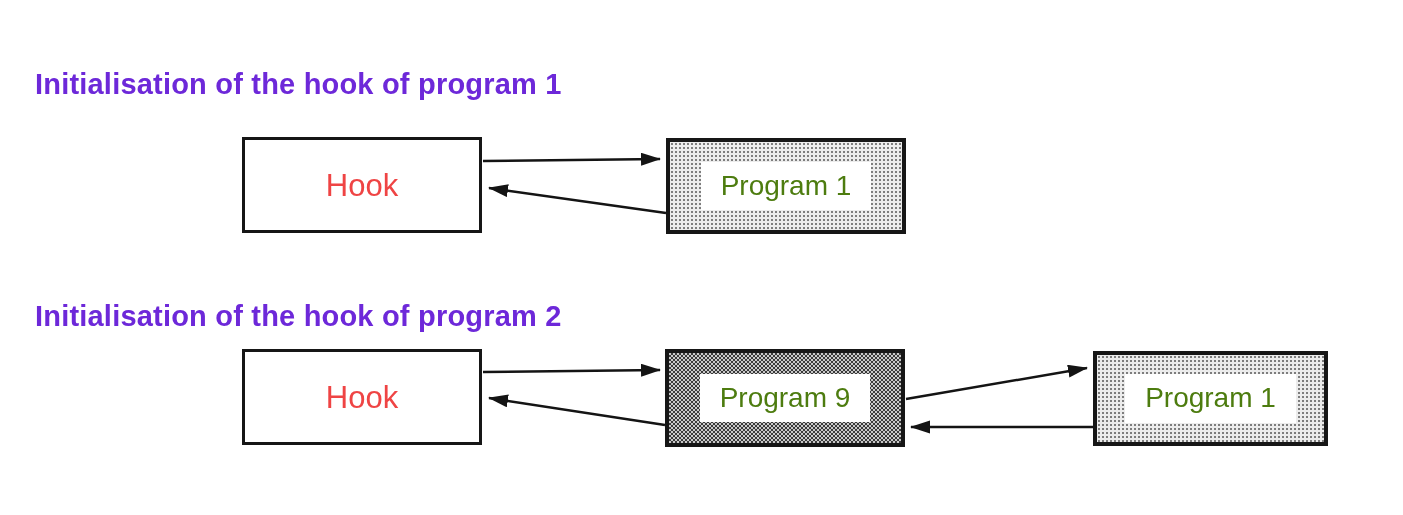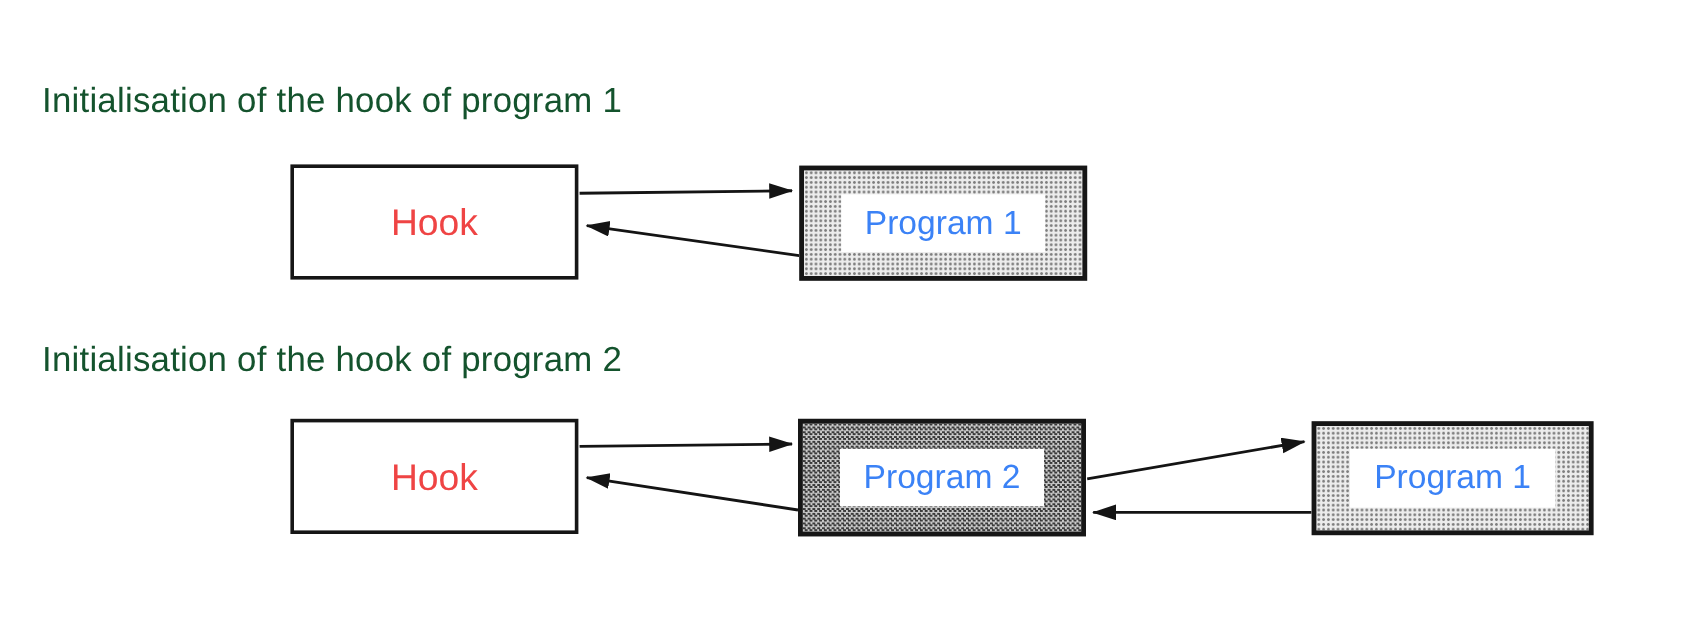--- a/index.html
+++ b/index.html
@@ -13,23 +13,23 @@
     height: 515px;
     background: #ffffff;
     font-family: "Liberation Sans", sans-serif;
     color: #1a1a1a;
     overflow: hidden;
   }
   .section-title {
     position: absolute;
     left: 35px;
     font-size: 29px;
-    font-weight: 400;
+    font-weight: 700;
     letter-spacing: 0.2px;
-    color: #14532d;
+    color: #6d28d9;
     white-space: nowrap;
   }
   .node {
     position: absolute;
     box-sizing: border-box;
     display: flex;
     align-items: center;
     justify-content: center;
   }
   .node.plain {
@@ -51,21 +51,21 @@
   }
   .node-label {
     font-size: 31px;
     color: #ef4444;
     line-height: 1;
   }
   .plate {
     background: #ffffff;
     padding: 9px 20px;
     font-size: 28px;
-    color: #3b82f6;
+    color: #4d7c0f;
     line-height: 1.1;
     white-space: nowrap;
   }
   svg.connectors {
     position: absolute;
     left: 0;
     top: 0;
     width: 1403px;
     height: 515px;
     pointer-events: none;
@@ -99,27 +99,27 @@
   <div class="section-title" style="top:68px;">Initialisation of the hook of program 1</div>
 
   <div class="node plain" style="left:242px; top:137px; width:240px; height:96px;">
     <span class="node-label">Hook</span>
   </div>
 
   <div class="node patterned fill-light" style="left:666px; top:138px; width:240px; height:96px;">
     <span class="plate">Program 1</span>
   </div>
 
-  <div class="section-title" style="top:284px;">Initialisation of the hook of program 2</div>
+  <div class="section-title" style="top:300px;">Initialisation of the hook of program 2</div>
 
   <div class="node plain" style="left:242px; top:349px; width:240px; height:96px;">
     <span class="node-label">Hook</span>
   </div>
 
   <div class="node patterned fill-dark" style="left:665px; top:349px; width:240px; height:98px;">
-    <span class="plate">Program 2</span>
+    <span class="plate">Program 9</span>
   </div>
 
   <div class="node patterned fill-light" style="left:1093px; top:351px; width:235px; height:95px;">
     <span class="plate">Program 1</span>
   </div>
 
 </div>
 
 </body></html>

